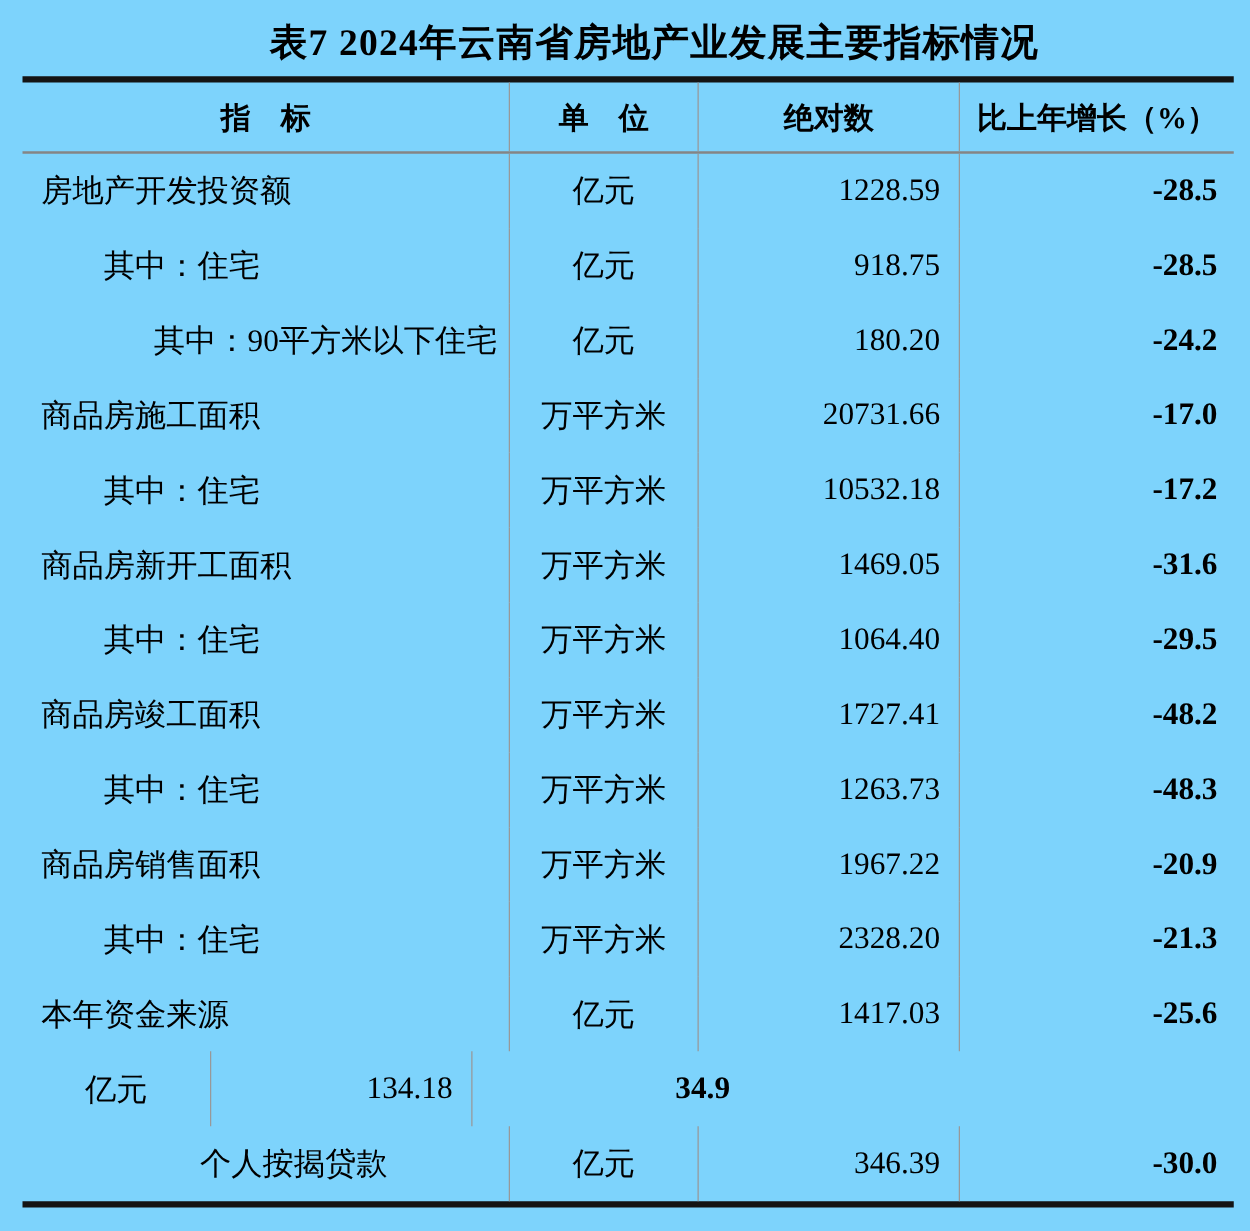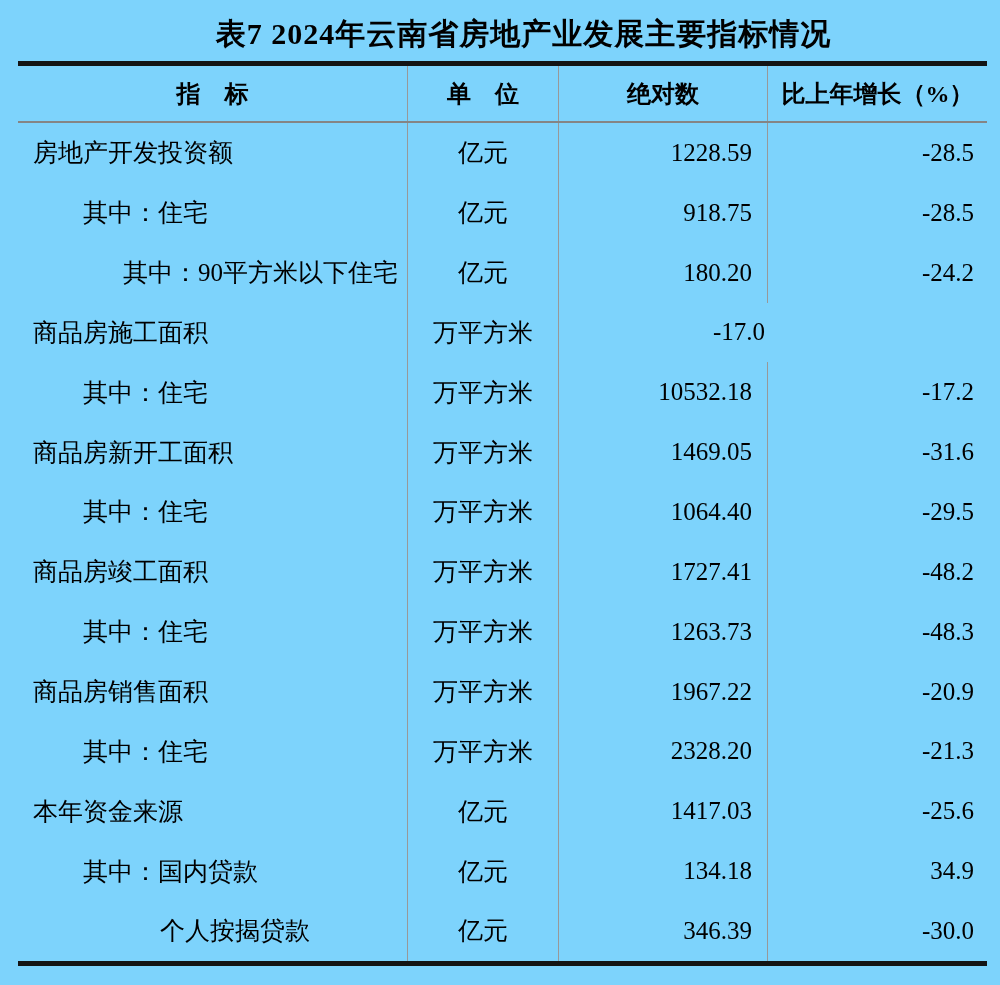--- a/index.html
+++ b/index.html
@@ -62,21 +62,21 @@
     white-space: nowrap;
     overflow: hidden;
   }
   .w1 { width: 390px; border-right: 1px solid #989898; text-align: right; }
   .w2 { width: 151px; border-right: 1px solid #989898; }
   .w3 { width: 209px; border-right: 1px solid #989898; }
   .w4 { width: 219px; text-align: center; }
   .h-center { justify-content: center; }
   .align-right { justify-content: flex-end; }
   .c3-pad { padding-right: 15px; }
-  .c4-pad { padding-right: 13px; }
+  .c4-pad { padding-right: 13px; font-weight: bold; }
   .ind0 { padding-left: 15px; }
   .ind1 { padding-left: 65px; }
   .ind2 { padding-left: 105px; }
   .ind3 { padding-left: 142px; }
 </style>
 </head>
 <body>
 
 <div class="page">
 
@@ -108,20 +108,21 @@
   </div>
         <div class="t-row">
     <div class="cell w1 ind2">其中：90平方米以下住宅</div>
     <div class="cell w2 h-center">亿元</div>
     <div class="cell w3 align-right c3-pad">180.20</div>
     <div class="cell w4 align-right c4-pad">-24.2</div>
   </div>
         <div class="t-row">
     <div class="cell w1 ind0">商品房施工面积</div>
     <div class="cell w2 h-center">万平方米</div>
+    <div class="cell w3 align-right c3-pad">20731.66</div>
     <div class="cell w4 align-right c4-pad">-17.0</div>
   </div>
         <div class="t-row">
     <div class="cell w1 ind1">其中：住宅</div>
     <div class="cell w2 h-center">万平方米</div>
     <div class="cell w3 align-right c3-pad">10532.18</div>
     <div class="cell w4 align-right c4-pad">-17.2</div>
   </div>
         <div class="t-row">
     <div class="cell w1 ind0">商品房新开工面积</div>
@@ -159,21 +160,20 @@
     <div class="cell w3 align-right c3-pad">2328.20</div>
     <div class="cell w4 align-right c4-pad">-21.3</div>
   </div>
         <div class="t-row">
     <div class="cell w1 ind0">本年资金来源</div>
     <div class="cell w2 h-center">亿元</div>
     <div class="cell w3 align-right c3-pad">1417.03</div>
     <div class="cell w4 align-right c4-pad">-25.6</div>
   </div>
         <div class="t-row">
-    <div class="cell w1 ind1">其中：国内贷款</div>
     <div class="cell w2 h-center">亿元</div>
     <div class="cell w3 align-right c3-pad">134.18</div>
     <div class="cell w4 align-right c4-pad">34.9</div>
   </div>
         <div class="t-row">
     <div class="cell w1 ind3">个人按揭贷款</div>
     <div class="cell w2 h-center">亿元</div>
     <div class="cell w3 align-right c3-pad">346.39</div>
     <div class="cell w4 align-right c4-pad">-30.0</div>
   </div>

